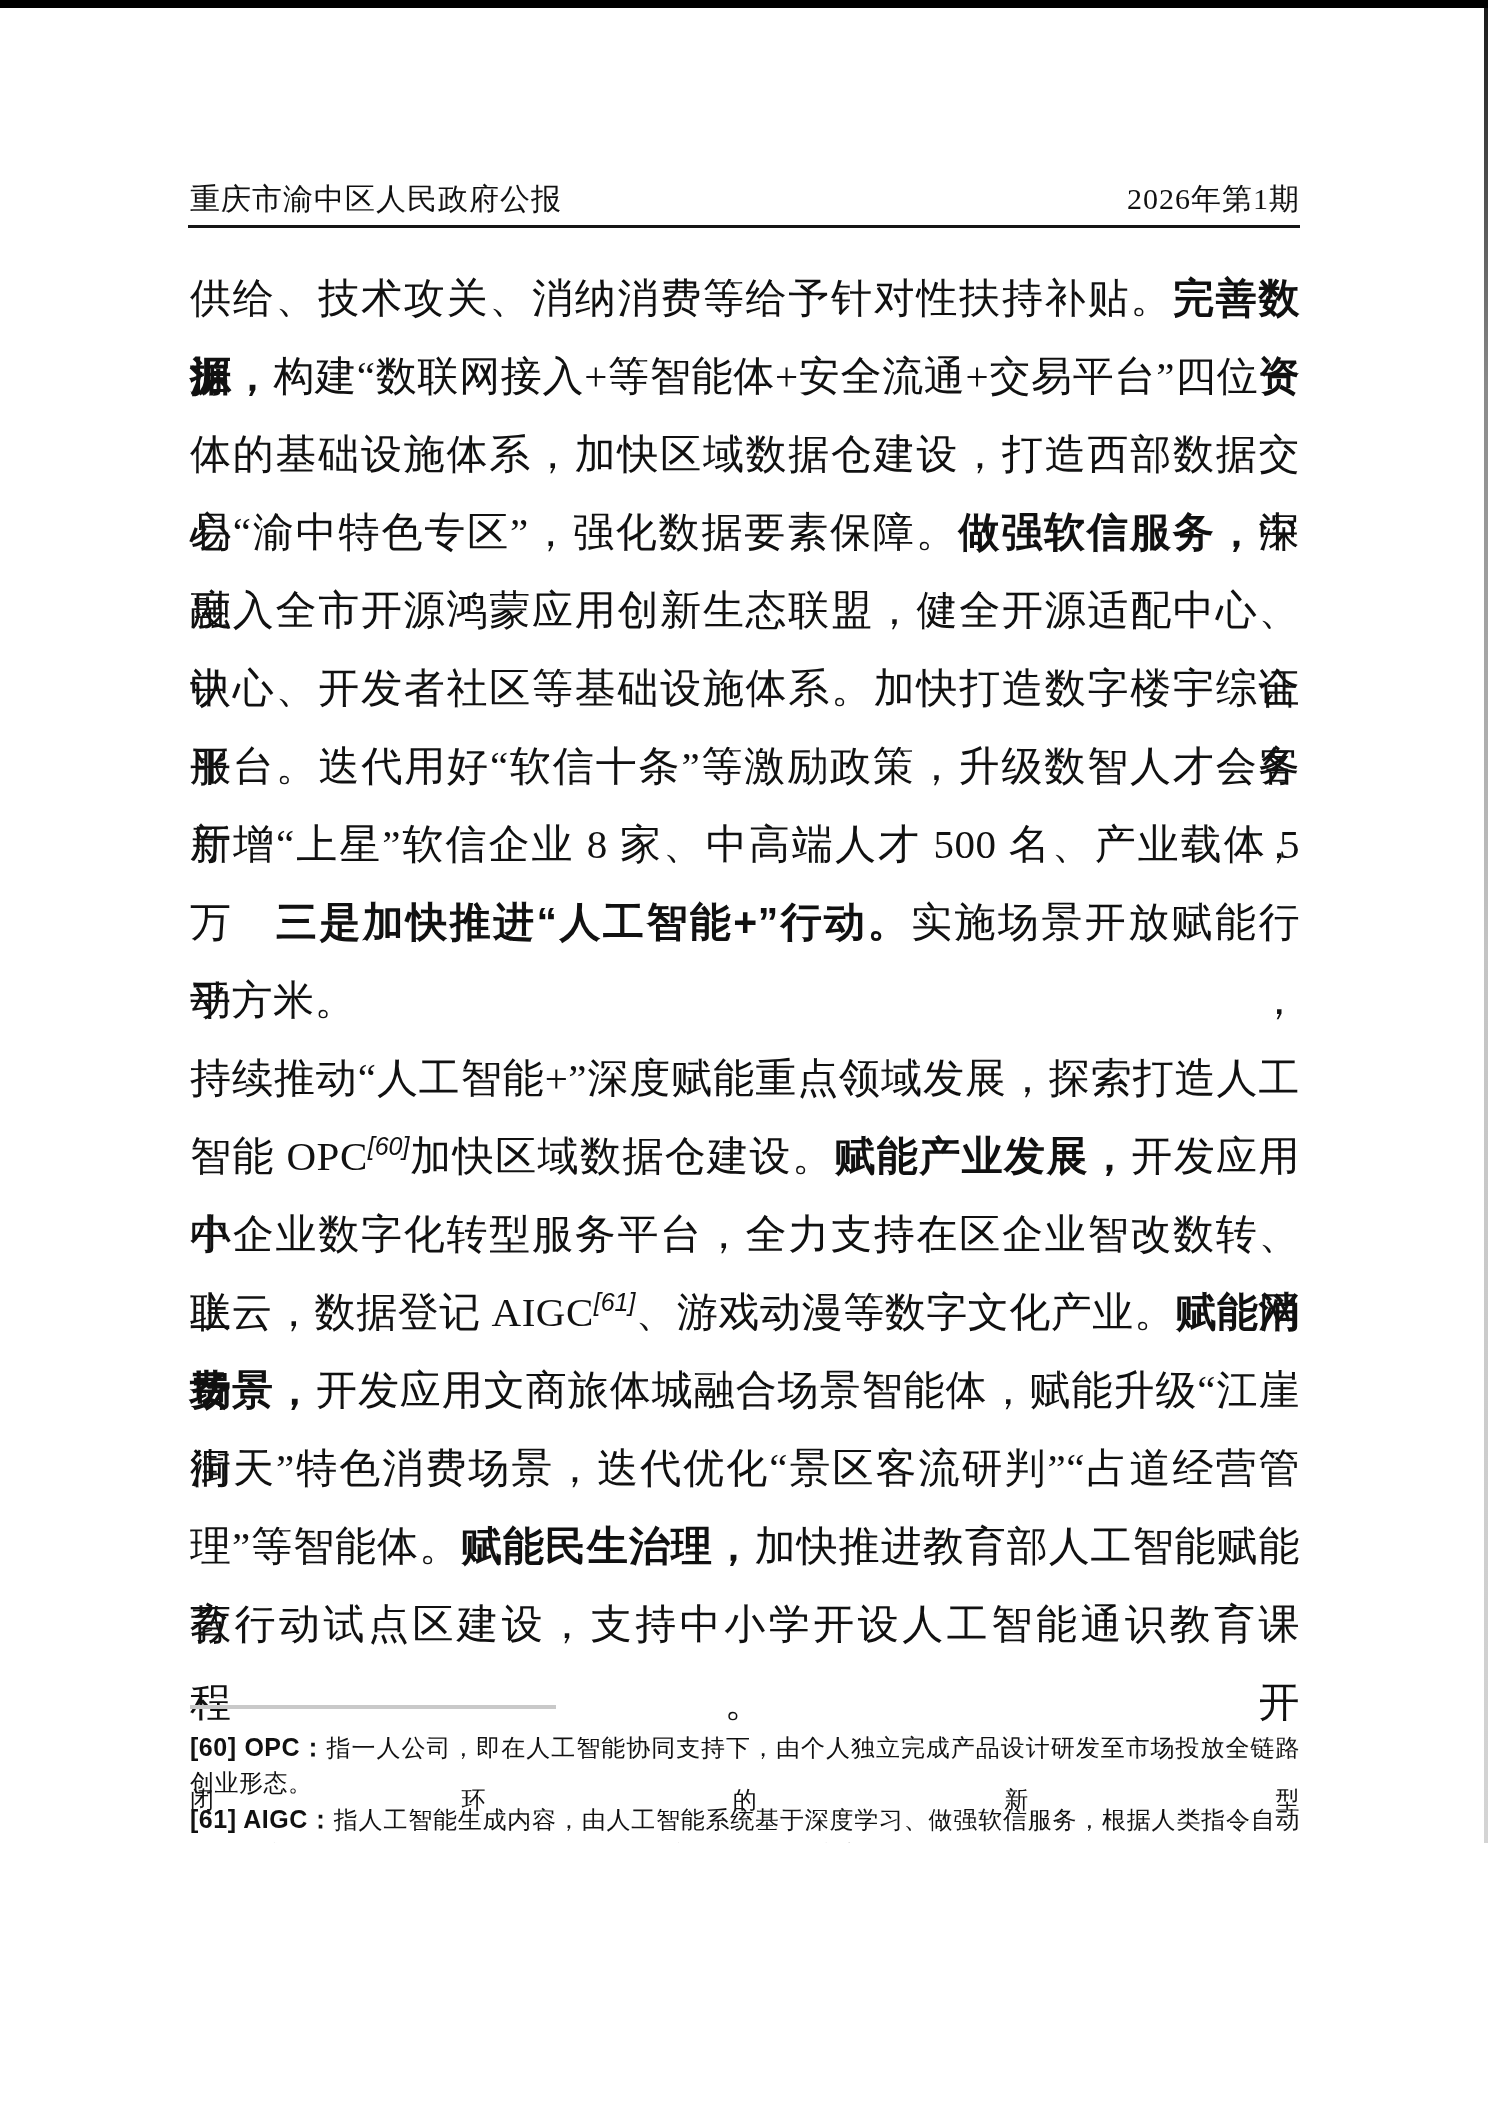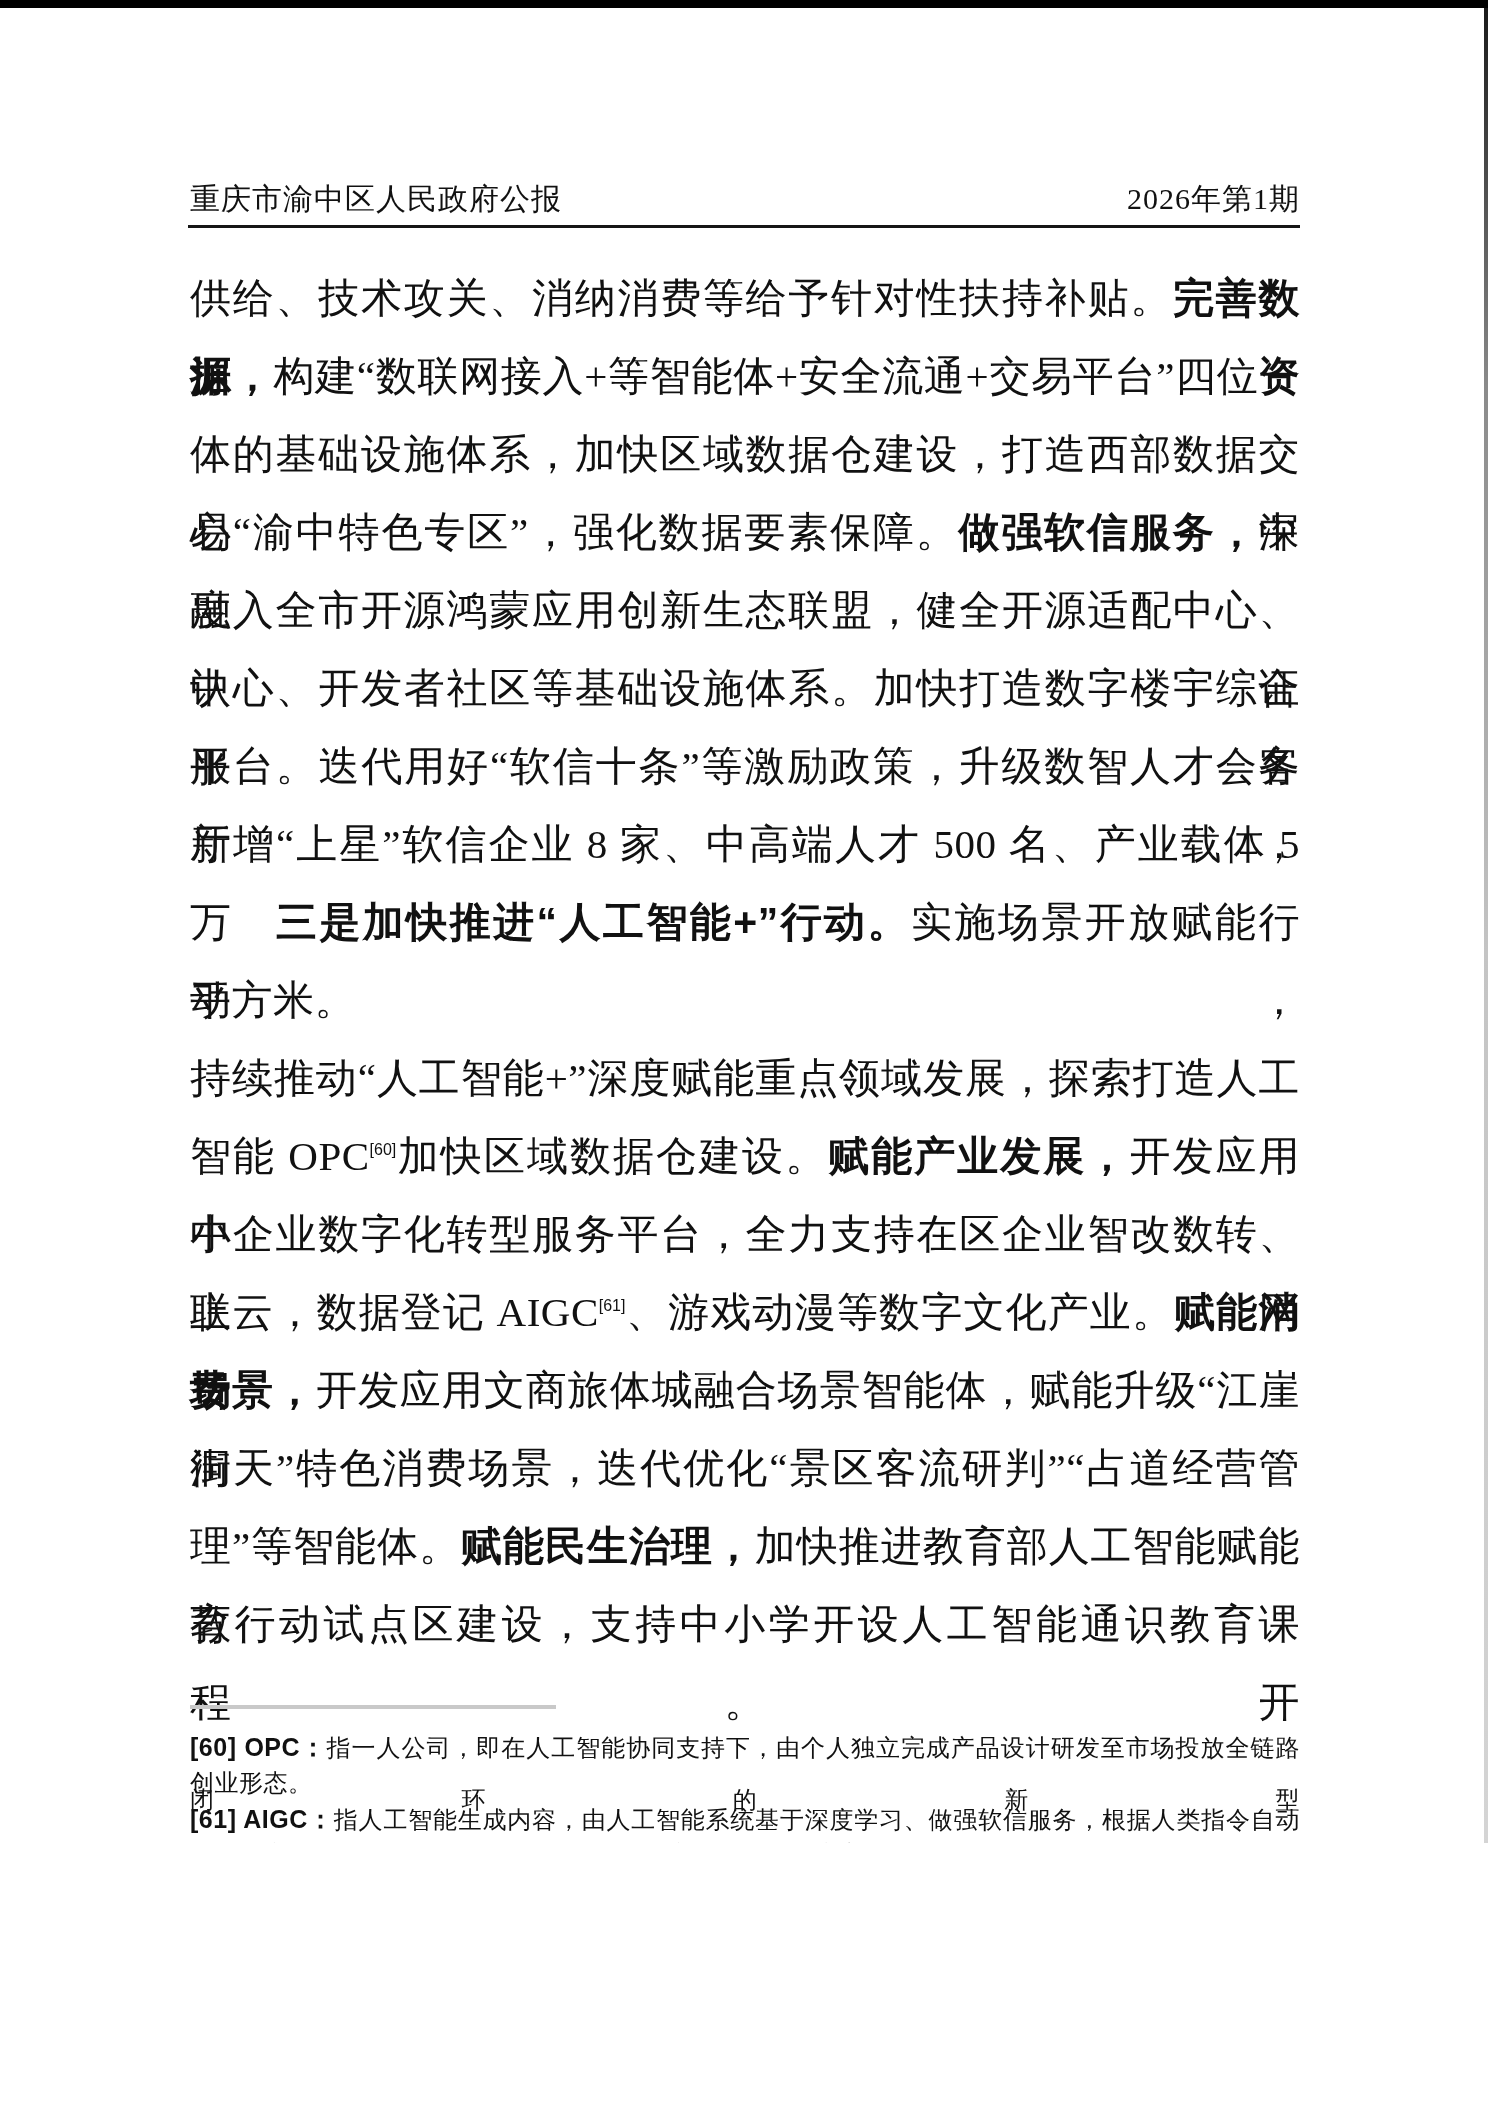--- a/index.html
+++ b/index.html
@@ -37,22 +37,23 @@
     white-space:normal;
     text-align:justify;text-align-last:justify;
     text-justify:inter-ideograph;
   }
   .line.ind{ text-indent:86px; }
   .b{
     font-weight:700;
     font-family:"Liberation Sans","DejaVu Sans",sans-serif;
   }
   .sup{
-    vertical-align:super;font-size:16px;line-height:0;letter-spacing:0;
+    vertical-align:super;font-size:25px;line-height:0;letter-spacing:0;
     font-family:"Liberation Sans","DejaVu Sans",sans-serif;
+    font-style:italic;
   }
   .footnote-sep{
     position:absolute;left:190px;top:1705px;width:366px;height:4px;background:#c9c9c9;
   }
   .footnotes{
     position:absolute;left:190px;top:1721px;width:1110px;
   }
   .fline{
     height:36px;line-height:52px;font-size:24px;letter-spacing:0.5px;
   }

